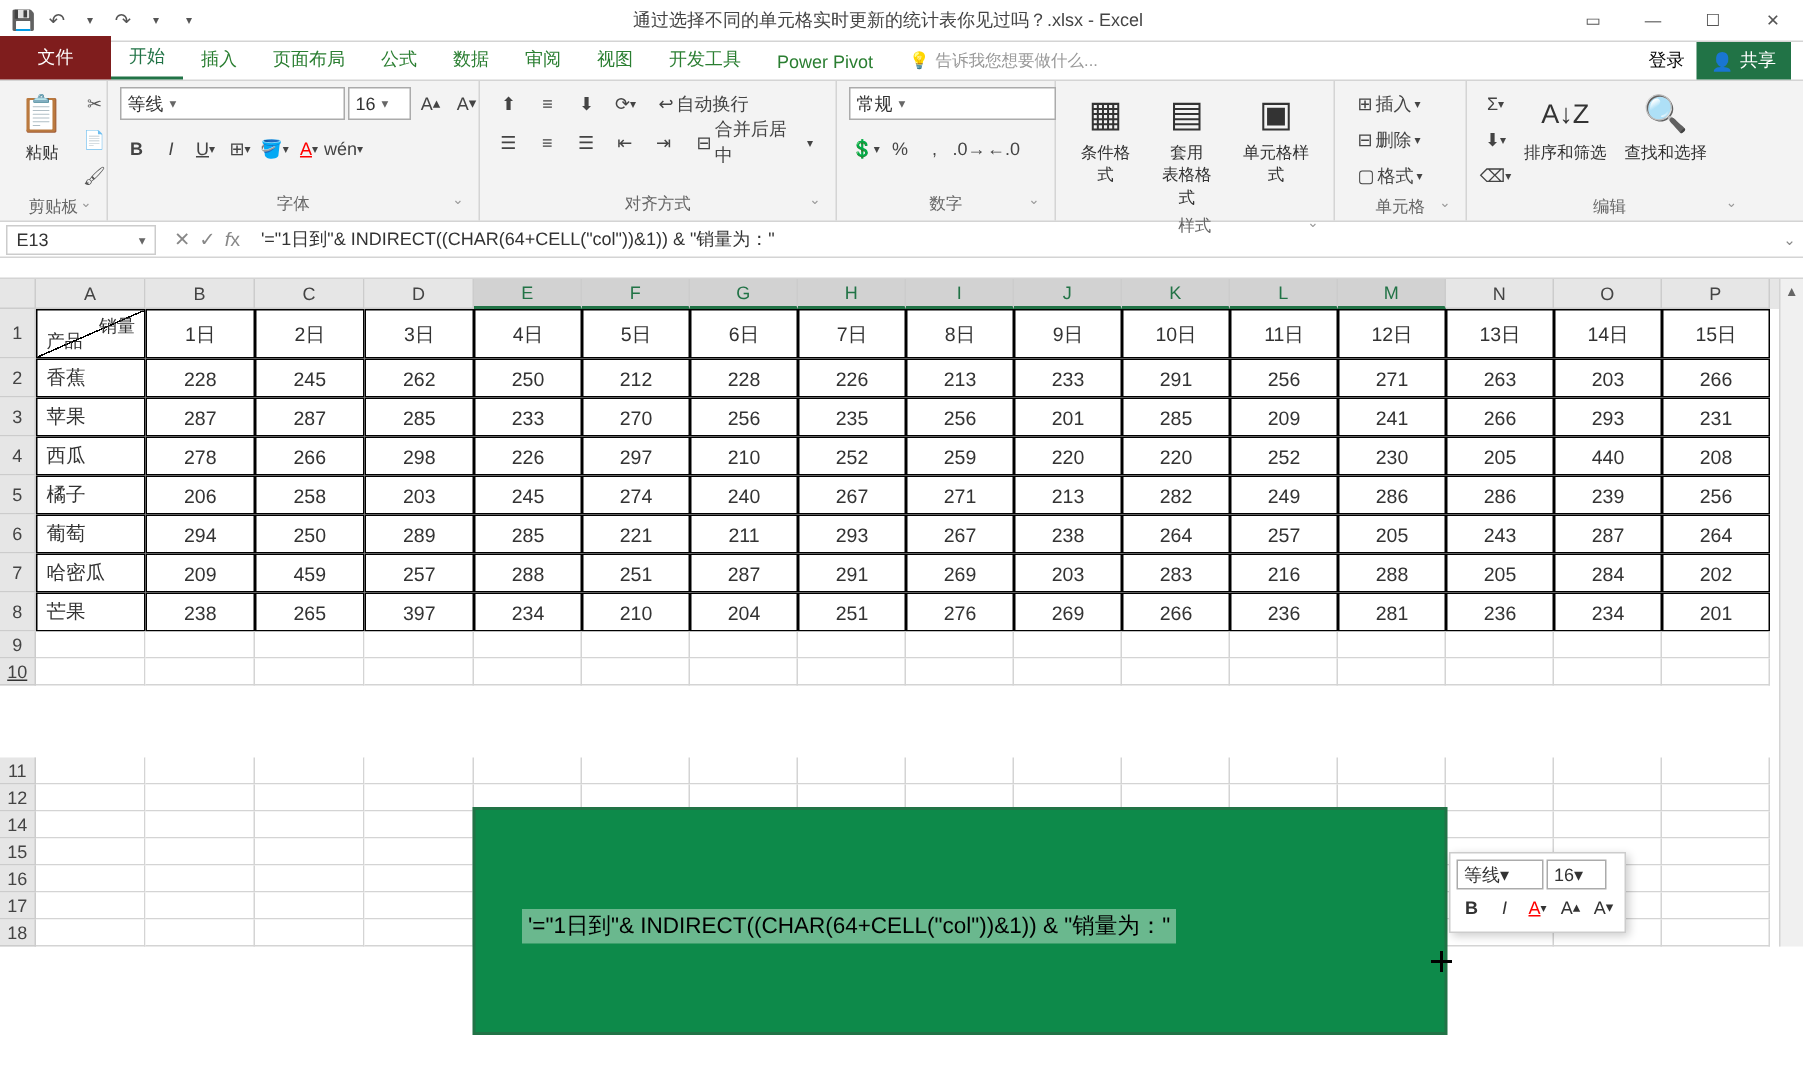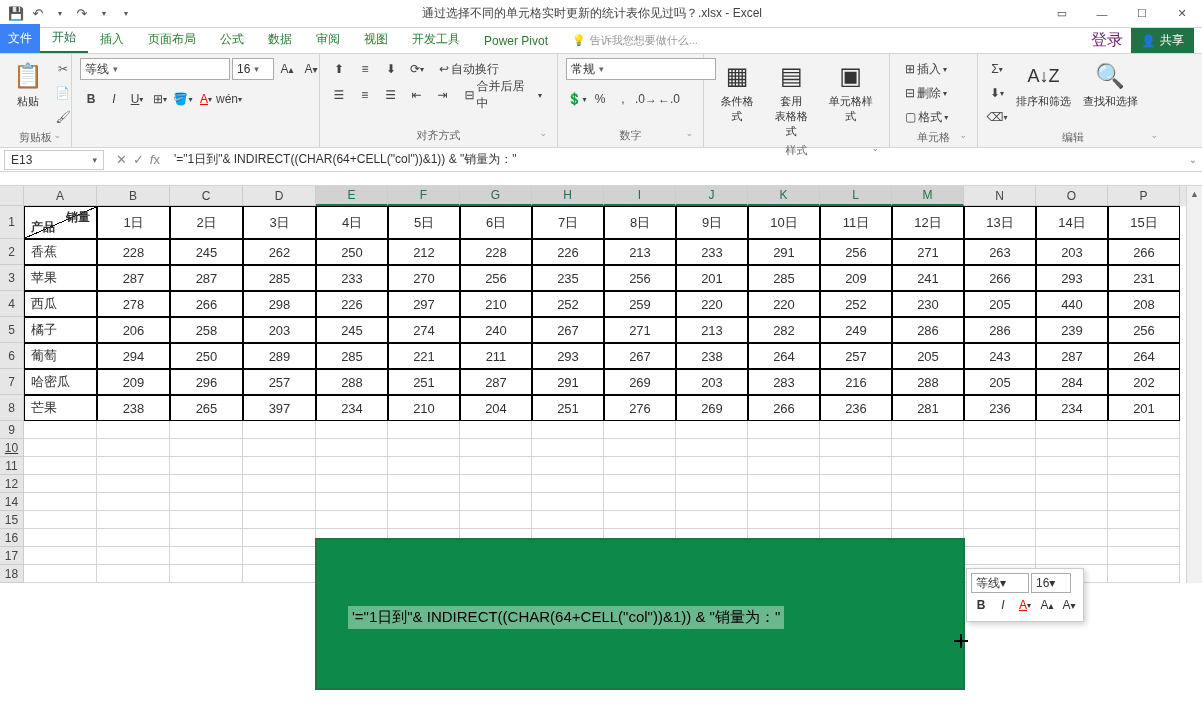--- a/index.html
+++ b/index.html
@@ -9,25 +9,25 @@
 .titlebar { height: 28px; background: #fff; display: flex; align-items: center; border-bottom: 1px solid #d4d4d4; }
 .qat { display: flex; gap: 2px; padding: 0 6px; align-items: center; }
 .qat-icon { width: 20px; height: 20px; display: flex; align-items: center; justify-content: center; font-size: 13px; color: #555; }
 .title-text { flex: 1; text-align: center; font-size: 12px; color: #444; }
 .win-controls { display: flex; gap: 0; }
 .win-btn { width: 40px; height: 26px; display: flex; align-items: center; justify-content: center; font-size: 11px; color: #555; }
 
 
 .tabs { height: 26px; background: #fff; display: flex; align-items: flex-end; border-bottom: 1px solid #d4d4d4; }
 .tab { padding: 5px 12px; font-size: 12px; color: #2a7e31; cursor: pointer; }
-.tab.file { background: #3b82f6; color: #fff; padding: 6px 8px; }
+.tab.file { background: #7f1d1d; color: #fff; padding: 6px 25px; }
 .tab.active { color: #217346; font-weight: normal; border-bottom: 2px solid #217346; }
 .tab.tell { color: #999; font-size: 11px; display: flex; align-items: center; gap: 4px; }
 .login-area { margin-left: auto; display: flex; align-items: center; gap: 8px; padding-right: 8px; }
-.login-text { font-size: 16px; color: #701a75; text-align: center; }
+.login-text { font-size: 12px; color: #000000; text-align: center; }
 .share-btn { background: #217346; color: #fff; padding: 4px 10px; font-size: 12px; display: flex; align-items: center; gap: 4px; }
 
 
 .ribbon { height: 94px; background: #f3f3f3; border-bottom: 1px solid #d4d4d4; display: flex; }
 .ribbon-group { border-right: 1px solid #d4d4d4; padding: 4px 8px 2px; display: flex; flex-direction: column; position: relative; }
 .ribbon-group-content { flex: 1; display: flex; align-items: flex-start; gap: 4px; }
 .ribbon-group-label { text-align: center; font-size: 11px; color: #666; padding: 2px 0; position: relative; }
 .ribbon-group-label::after { content: "⌄"; position: absolute; right: 2px; font-size: 9px; color: #999; }
 .big-btn { display: flex; flex-direction: column; align-items: center; gap: 2px; padding: 2px 4px; min-width: 40px; }
 .big-btn .icon { width: 32px; height: 32px; display: flex; align-items: center; justify-content: center; font-size: 24px; }
@@ -56,21 +56,21 @@
 .corner { width: 24px; border-right: 1px solid #ccc; border-bottom: 1px solid #ccc; background: #e6e6e6; }
 .colhead { border-right: 1px solid #ccc; border-bottom: 1px solid #ccc; display: flex; align-items: center; justify-content: center; font-size: 12px; color: #444; background: #e6e6e6; }
 .colhead.sel { background: #d2d2d2; color: #217346; border-bottom: 2px solid #217346; }
 .rowhead { width: 24px; border-right: 1px solid #ccc; border-bottom: 1px solid #ccc; display: flex; align-items: center; justify-content: center; font-size: 12px; color: #444; background: #e6e6e6; }
 .rowhead.sel { background: #d2d2d2; color: #217346; border-right: 2px solid #217346; }
 .data-row { display: flex; height: 26px; }
 .cell { border-right: 1px solid #d4d4d4; border-bottom: 1px solid #d4d4d4; display: flex; align-items: center; justify-content: center; font-size: 13px; background: #fff; overflow: hidden; }
 .cell.thead { font-weight: normal; border: 1px solid #000; }
 .cell.tdata { border: 1px solid #000; }
 .cell.tleft { justify-content: flex-start; padding-left: 6px; }
-.cell.diag { position: relative; justify-content: flex-start; align-items: flex-start; padding: 2px 4px; font-weight: bold; }
+.cell.diag { position: relative; justify-content: flex-start; align-items: flex-start; padding: 2px 4px; }
 .cell.diag::before { content: ""; position: absolute; top: 0; left: 0; width: 100%; height: 100%; background: linear-gradient(to bottom right, transparent calc(50% - 0.5px), #000 calc(50% - 0.5px), #000 calc(50% + 0.5px), transparent calc(50% + 0.5px)); }
 .diag-tr { position: absolute; top: 2px; right: 6px; font-size: 12px; }
 .diag-bl { position: absolute; bottom: 2px; left: 6px; font-size: 12px; }
 .cell.yellow { background: #ffff00; border: 1px solid #000; }
 
 
 .selection { position: absolute; border: 2px solid #217346; background: rgba(33,115,70,0); pointer-events: none; }
 .green-block { position: absolute; background: #0d8a4a; }
 .green-text { position: absolute; color: #000; font-size: 15px; background: rgba(200,230,210,0.5); padding: 2px 4px; }
 
@@ -184,20 +184,21 @@
           </div>
         <div class="sm-btn">⊞<span style="font-size:8px">▾</span></div>
         <div class="sm-btn">🪣<span style="font-size:8px">▾</span></div>
         <div class="sm-btn">
             <span style="color:red"><u>A</u></span>
             <span style="font-size:8px">▾</span>
           </div>
         <div class="sm-btn">wén<span style="font-size:8px">▾</span></div>
       </div>
     </div>
+    <div class="ribbon-group-label">字体</div>
   </div>
 
   <div class="ribbon-group" style="width:238px">
     <div class="ribbon-group-content" style="flex-direction:column">
       <div class="btn-row" style="gap:4px">
         <div class="sm-btn">⬆</div>
         <div class="sm-btn">≡</div>
         <div class="sm-btn">⬇</div>
         <div class="sm-btn">⟳<span style="font-size:8px">▾</span></div>
         <div class="sm-btn wide">↩ <span>自动换行</span></div>
@@ -209,21 +210,21 @@
         <div class="sm-btn">⇤</div>
         <div class="sm-btn">⇥</div>
         <div class="sm-btn wide">⊟ <span>合并后居中</span><span style="font-size:8px">▾</span></div>
       </div>
     </div>
     <div class="ribbon-group-label">对齐方式</div>
   </div>
 
   <div class="ribbon-group" style="width:146px">
     <div class="ribbon-group-content" style="flex-direction:column">
-      <div class="combo" style="width:150px">
+      <div class="combo" style="width:138px">
           <span>常规</span>
           <span class="arrow">▾</span>
         </div>
       <div class="btn-row" style="margin-top:4px">
         <div class="sm-btn">💲<span style="font-size:8px">▾</span></div>
         <div class="sm-btn">%</div>
         <div class="sm-btn">,</div>
         <div class="sm-btn">.0→</div>
         <div class="sm-btn">←.0</div>
       </div>
@@ -429,21 +430,21 @@
         <div class="cell cL tdata">257</div>
         <div class="cell cM tdata">205</div>
         <div class="cell cN tdata">243</div>
         <div class="cell cO tdata">287</div>
         <div class="cell cP tdata">264</div>
       </div>
       <div class="data-row" style="height: 26px;">
         <div class="rowhead">7</div>
         <div class="cell cA tdata tleft">哈密瓜</div>
         <div class="cell cB tdata">209</div>
-        <div class="cell cC tdata">296</div>
+        <div class="cell cC tdata">459</div>
         <div class="cell cD tdata">257</div>
         <div class="cell cE tdata">288</div>
         <div class="cell cF tdata">251</div>
         <div class="cell cG tdata">287</div>
         <div class="cell cH tdata">291</div>
         <div class="cell cI tdata">269</div>
         <div class="cell cJ tdata">203</div>
         <div class="cell cK tdata">283</div>
         <div class="cell cL tdata">216</div>
         <div class="cell cM tdata">288</div>
@@ -501,21 +502,21 @@
         <div class="cell cH"></div>
         <div class="cell cI"></div>
         <div class="cell cJ"></div>
         <div class="cell cK"></div>
         <div class="cell cL"></div>
         <div class="cell cM"></div>
         <div class="cell cN"></div>
         <div class="cell cO"></div>
         <div class="cell cP"></div>
       </div>
-      <div class="data-row" style="height: 18px;">
+      <div class="data-row" style="height: 18px; margin-top: 48px;">
         <div class="rowhead" style="height: 18px;">11</div>
         <div class="cell cA"></div>
         <div class="cell cB"></div>
         <div class="cell cC"></div>
         <div class="cell cD"></div>
         <div class="cell cE"></div>
         <div class="cell cF"></div>
         <div class="cell cG"></div>
         <div class="cell cH"></div>
         <div class="cell cI"></div>

